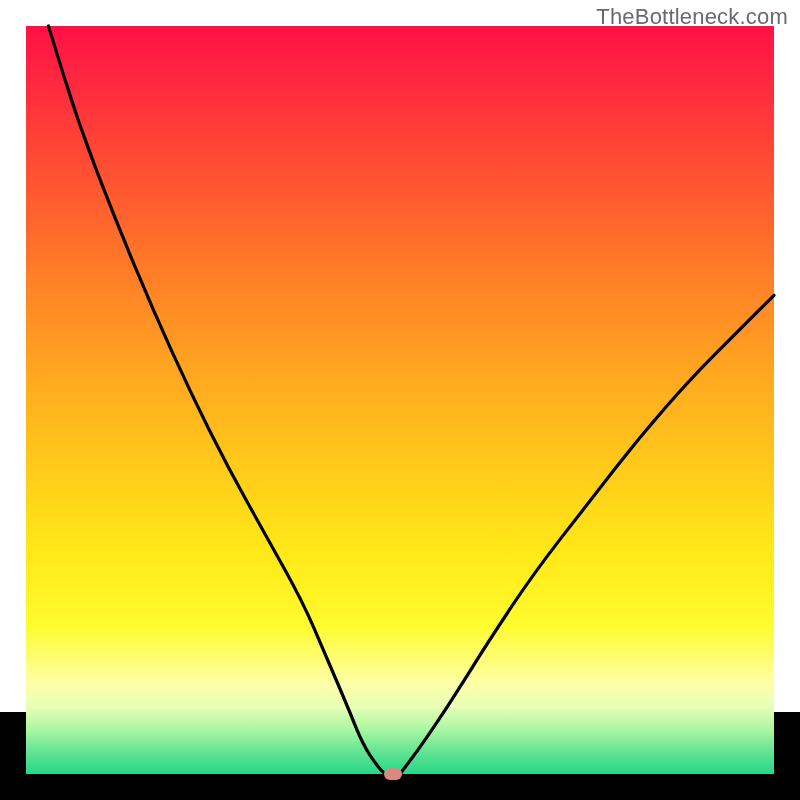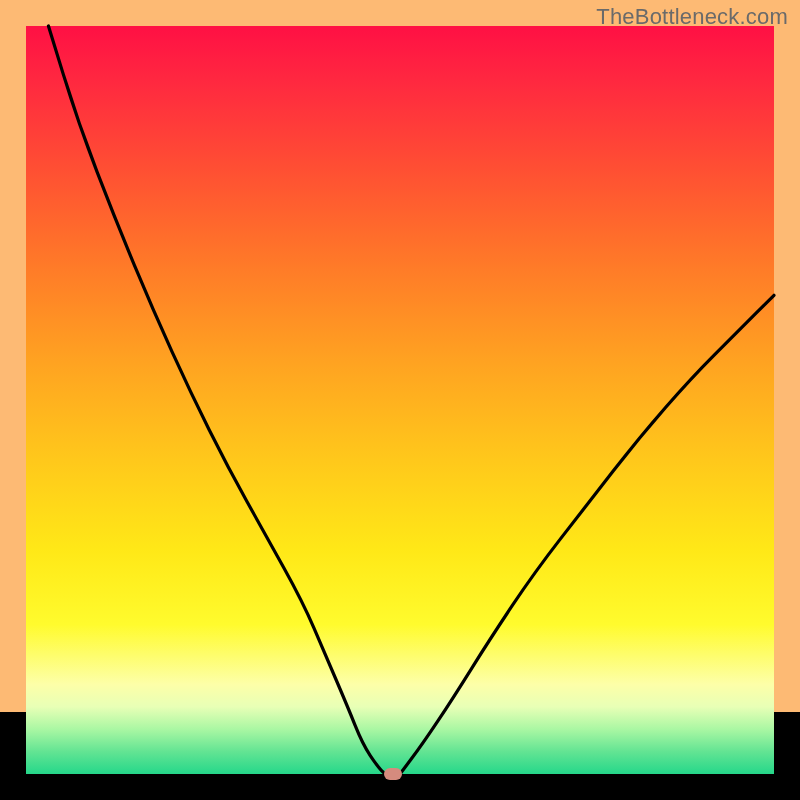--- a/index.html
+++ b/index.html
@@ -8,21 +8,21 @@
     width: 800px;
     height: 800px;
     background: #000;
     overflow: hidden;
     font-family: Arial, Helvetica, sans-serif;
   }
   .frame {
     position: relative;
     width: 800px;
     height: 712px;
-    background: #fdba74;
+    background: #ffffff;
   }
   .watermark {
     position: absolute;
     top: 4px;
     right: 12px;
     color: #6a6a6a;
     font-size: 22px;
     font-weight: 500;
     letter-spacing: 0.2px;
     z-index: 5;

